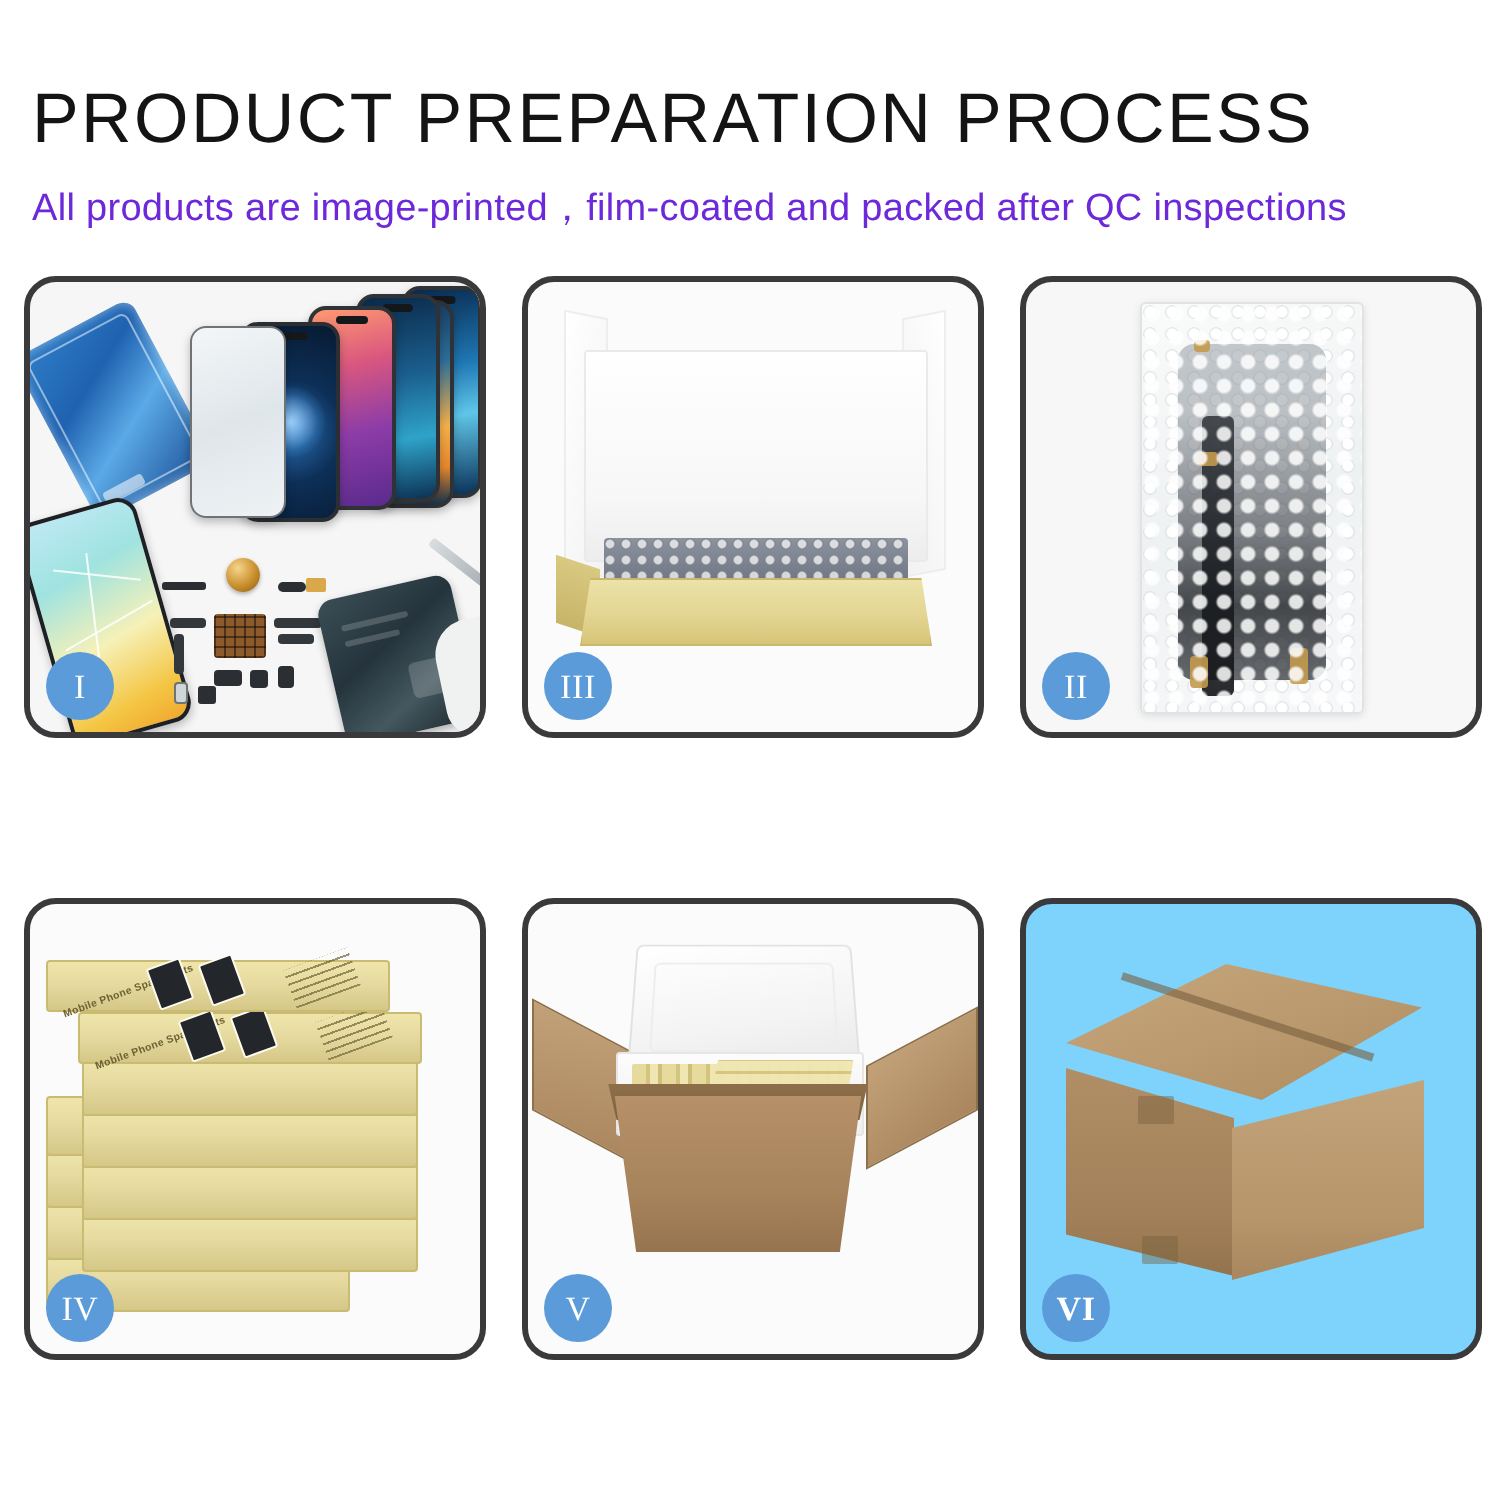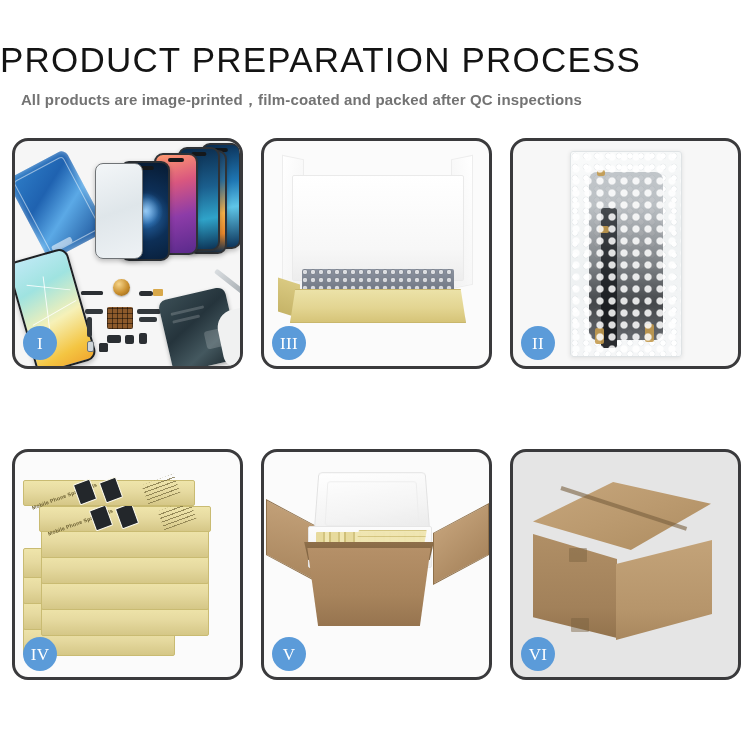--- a/index.html
+++ b/index.html
@@ -1,29 +1,29 @@
 <!DOCTYPE html>
 <html><head>
 <meta charset="utf-8">
 <style>
   * { margin:0; padding:0; box-sizing:border-box; }
   html,body { width:750px; height:750px; background:#ffffff; overflow:hidden; }
   body { font-family:"Liberation Sans", sans-serif; }
 
-  .page { position:relative; width:603px; height:750px; background:#fff; }
+  .page { position:relative; width:603px; height:750px; background:#fff;padding-left:16px; }
 
   .header { text-align:center; padding-top:40px; }
   .title {
     font-family:"Liberation Sans", sans-serif;
     font-size:35px; font-weight:400; letter-spacing:1.2px;
     color:#141414; line-height:40px; white-space:nowrap;
   }
   .subtitle {
     font-family:"Liberation Sans", sans-serif;
-    font-size:15px; font-weight:700; color:#737373;
+    font-size:19px; font-weight:400; color:#6d28d9;
     margin-top:11px; letter-spacing:0.15px; white-space:nowrap;
   }
 
   .grid {
     position:absolute; left:12px; top:138px;
     width:726px; height:545px;
     display:grid;
     grid-template-columns:repeat(3, 231px);
     grid-template-rows:repeat(2, 231px);
     column-gap:18px; row-gap:80px;
@@ -288,21 +288,21 @@
         #e7da9d 0 7px, #d3c480 7px 9px, #f0e6b2 9px 13px, #cfbf79 13px 15px);
     border-radius:1px;
   }
   .ybars2 {
     position:absolute; left:92px; top:78px; width:68px; height:32px;
     background:repeating-linear-gradient(0deg, #f0e6b2 0 5px, #d4c57f 5px 6.6px);
     transform:skewX(-10deg); border-radius:1px; opacity:.96;
   }
 
   
-  .p6 { background:#e5e5e5; }
+  .p6 { background:#7dd3fc;font-weight:bold; }
   .c6-top {
     position:absolute; left:20px; top:30px; width:178px; height:68px;
     background:linear-gradient(160deg,#c6a67c 0%,#bb9a6f 50%,#ad8c60 100%);
     clip-path:polygon(45% 0, 100% 32%, 55% 100%, 0% 58%);
   }
   .c6-left {
     position:absolute; left:20px; top:82px; width:84px; height:104px;
     background:linear-gradient(180deg,#b08f66 0%,#a2815a 70%,#93734d 100%);
     clip-path:polygon(0 0, 100% 24%, 100% 100%, 0 80%);
   }

